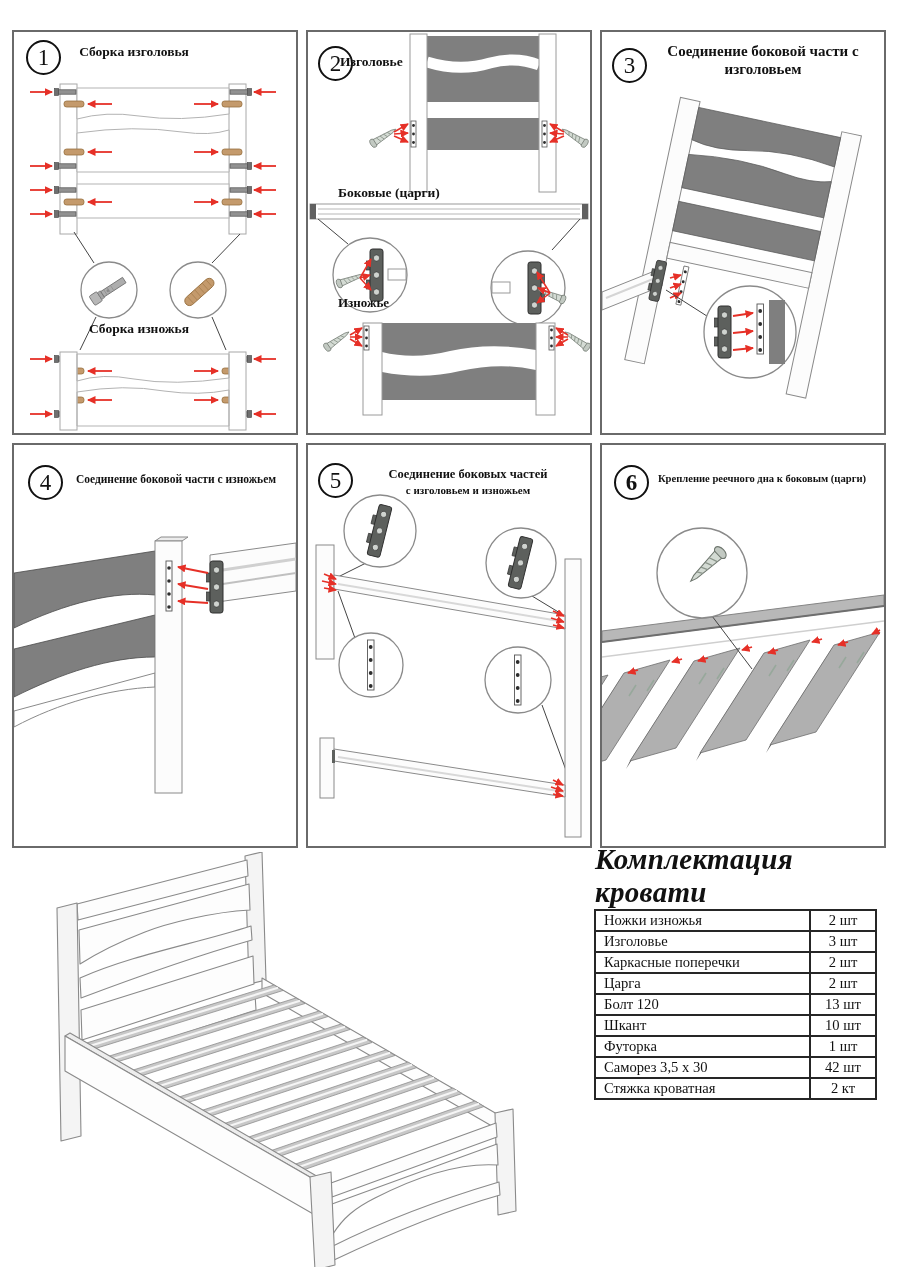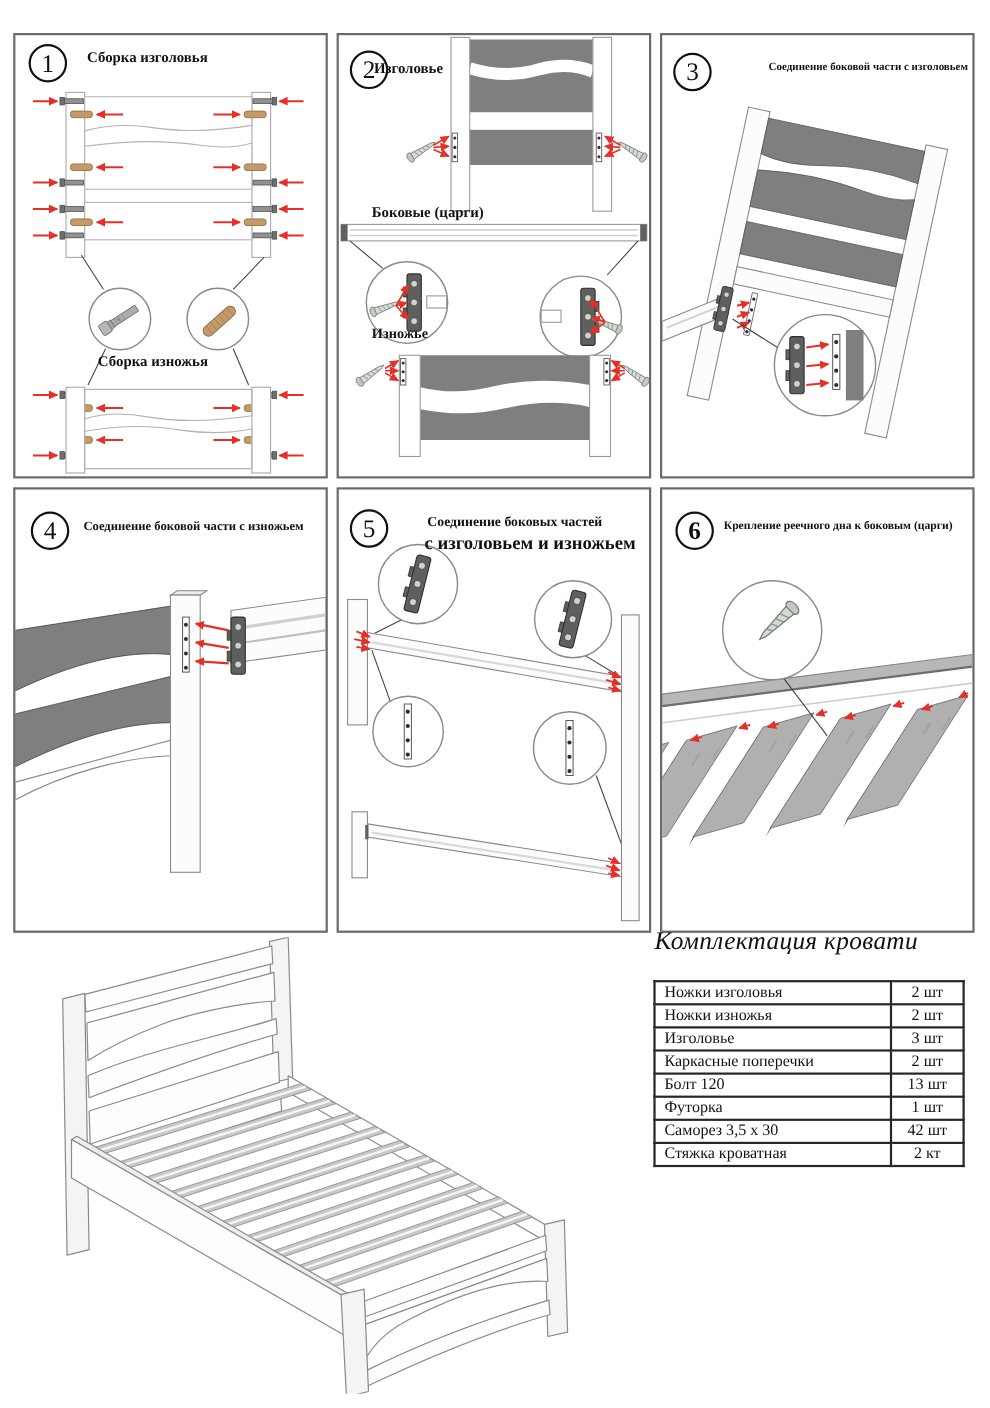--- a/index.html
+++ b/index.html
@@ -8,21 +8,21 @@
   #p1{left:12px;top:30px;}  #p2{left:306px;top:30px;}  #p3{left:600px;top:30px;}
   #p4{left:12px;top:443px;} #p5{left:306px;top:443px;} #p6{left:600px;top:443px;}
   .art{position:absolute;left:0;top:0;width:100%;height:100%;}
   .num{position:absolute;width:31px;height:31px;border:2px solid #111;border-radius:50%;
        display:flex;align-items:center;justify-content:center;font-size:23px;line-height:1;background:#fff;z-index:3;}
   .num.bold{font-weight:700;border-width:2.5px;}
   .t{position:absolute;font-weight:700;z-index:3;line-height:1.2;}
   .ctr{text-align:center;}
   
   .kit{position:absolute;left:594px;top:843px;width:283px;}
-  .kit-title{font-size:23px;font-weight:400;font-style:italic;letter-spacing:.3px;margin:0 0 22px 1px;}
+  .kit-title{font-size:29px;font-weight:700;font-style:italic;letter-spacing:.3px;margin:0 0 0 1px;}
   .kit table{border-collapse:collapse;width:100%;}
   .kit td{border:2px solid #262626;font-size:14.6px;height:17px;padding:1px 4px 1px 8px;}
   .kit td.qt{width:60px;text-align:center;padding:1px 2px;}
   .bed{position:absolute;left:15px;top:852px;}
 </style>
 </head>
 <body>
 
 <svg width="0" height="0" style="position:absolute" aria-hidden="true">
 <defs>
@@ -254,21 +254,21 @@
         <path d="M260,303 L248,296"></path>
           <path d="M260,305 L248,305"></path>
           <path d="M260,307 L248,314"></path>
       </g>
     </g>
   </svg>
 </div>
 
 <div class="panel" id="p3">
   <div class="num" style="left:10px;top:16px;">3</div>
-  <div class="t ctr" style="left:44px;top:24px;width:234px;font-size:10px;text-align:right;">Соединение боковой части с изголовьем</div>
+  <div class="t ctr" style="left:44px;top:10px;width:234px;font-size:15px;">Соединение боковой части с изголовьем</div>
   <svg class="art" viewBox="0 0 282 401">
     <g transform="rotate(12 100 70)">
       <rect x="78" y="70" width="20" height="268" fill="#fcfcfc" stroke="#8a8a8a"></rect>
       <rect x="243" y="70" width="20" height="268" fill="#fcfcfc" stroke="#8a8a8a"></rect>
       <path d="M98,76 L243,76 L243,106 Q195,99 155,108 Q122,115 98,109 Z" fill="#7f7f7f" stroke="#595959" stroke-width="0.7"></path>
       <path d="M98,124 Q150,116 196,123 Q224,127 243,121 L243,158 L98,158 Z" fill="#7f7f7f" stroke="#595959" stroke-width="0.7"></path>
       <rect x="98" y="172" width="145" height="30" fill="#7f7f7f" stroke="#595959" stroke-width="0.7"></rect>
       <rect x="98" y="214" width="145" height="16" fill="#fcfcfc" stroke="#8a8a8a"></rect>
     </g>
     <g>
@@ -337,21 +337,21 @@
       <path d="M194,128 L164,122"></path>
         <path d="M194,144 L164,139"></path>
         <path d="M194,158 L164,156"></path>
     </g>
   </svg>
 </div>
 
 <div class="panel" id="p5">
   <div class="num" style="left:10px;top:18px;">5</div>
   <div class="t ctr" style="left:50px;top:22px;width:220px;font-size:12.5px;">Соединение боковых частей</div>
-  <div class="t ctr" style="left:50px;top:39px;width:220px;font-size:17px;text-align:right;">с изголовьем и изножьем</div>
+  <div class="t ctr" style="left:50px;top:39px;width:220px;font-size:11px;">с изголовьем и изножьем</div>
   <svg class="art" viewBox="0 0 282 401">
     <g stroke="#444" stroke-width="1" fill="none">
       <path d="M58,118 L30,132"></path>
         <path d="M224,151 L252,168"></path>
         <path d="M48,196 L30,146"></path>
         <path d="M234,260 L262,336"></path>
     </g>
     <rect x="8" y="100" width="18" height="114" fill="#fcfcfc" stroke="#8a8a8a"></rect>
     <rect x="257" y="114" width="16" height="278" fill="#fcfcfc" stroke="#8a8a8a"></rect>
     <g>
@@ -501,40 +501,44 @@
       <path d="M295,325 L316,320 L320,413 L300,418 Z" fill="#f4f4f4"></path>
     </g>
   </g>
 </svg>
 
 <div class="kit">
   <div class="kit-title">Комплектация кровати</div>
   <table>
     <tbody>
       <tr>
-          <td>Ножки изголовья</td>
-          <td class="qt">2 шт</td>
-        </tr>
-      <tr>
           <td>Ножки изножья</td>
           <td class="qt">2 шт</td>
         </tr>
       <tr>
           <td>Изголовье</td>
           <td class="qt">3 шт</td>
         </tr>
       <tr>
           <td>Каркасные поперечки</td>
           <td class="qt">2 шт</td>
         </tr>
       <tr>
+          <td>Царга</td>
+          <td class="qt">2 шт</td>
+        </tr>
+      <tr>
           <td>Болт 120</td>
           <td class="qt">13 шт</td>
         </tr>
       <tr>
+          <td>Шкант</td>
+          <td class="qt">10 шт</td>
+        </tr>
+      <tr>
           <td>Футорка</td>
           <td class="qt">1 шт</td>
         </tr>
       <tr>
           <td>Саморез 3,5 х 30</td>
           <td class="qt">42 шт</td>
         </tr>
       <tr>
           <td>Стяжка кроватная</td>
           <td class="qt">2 кт</td>

